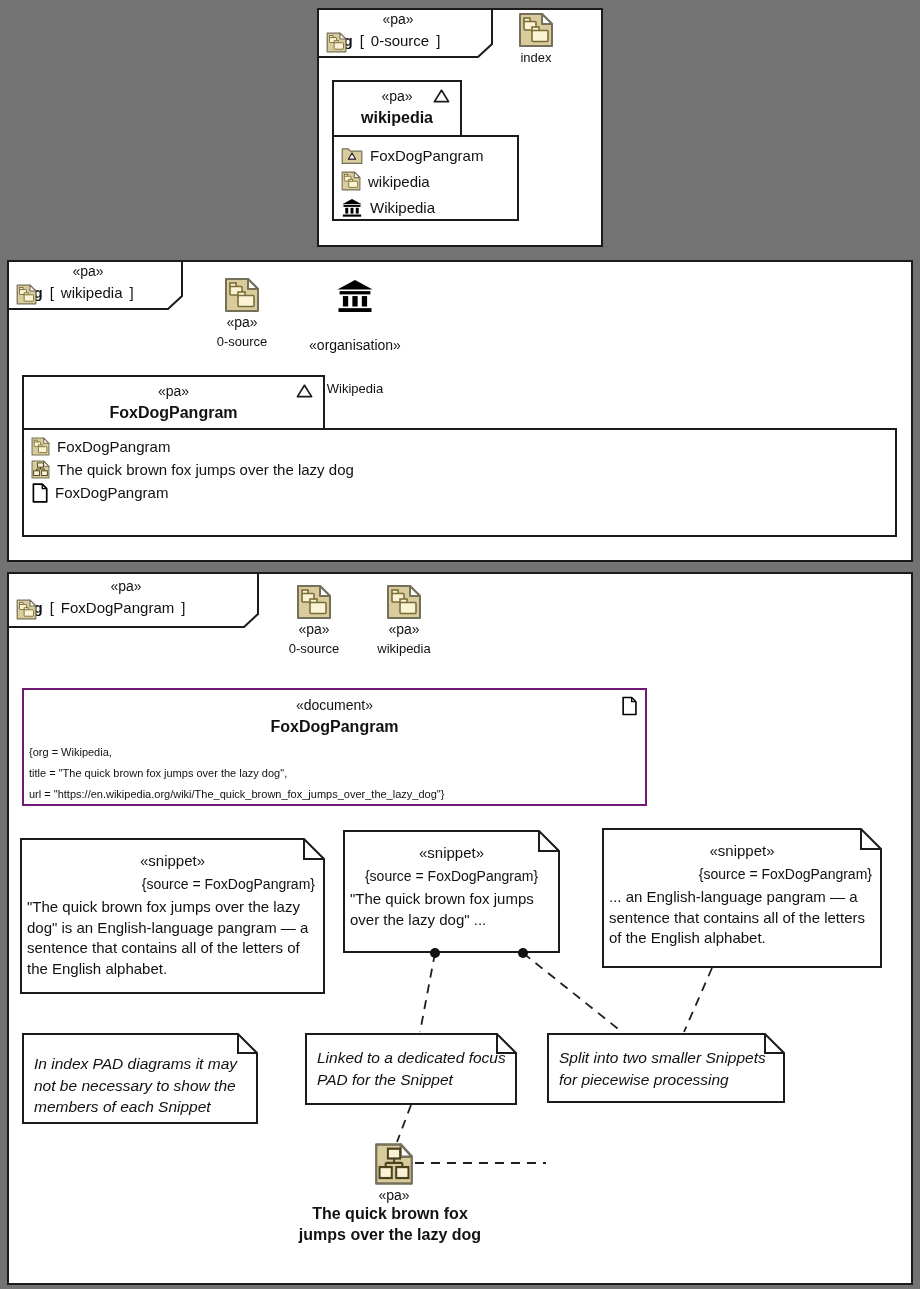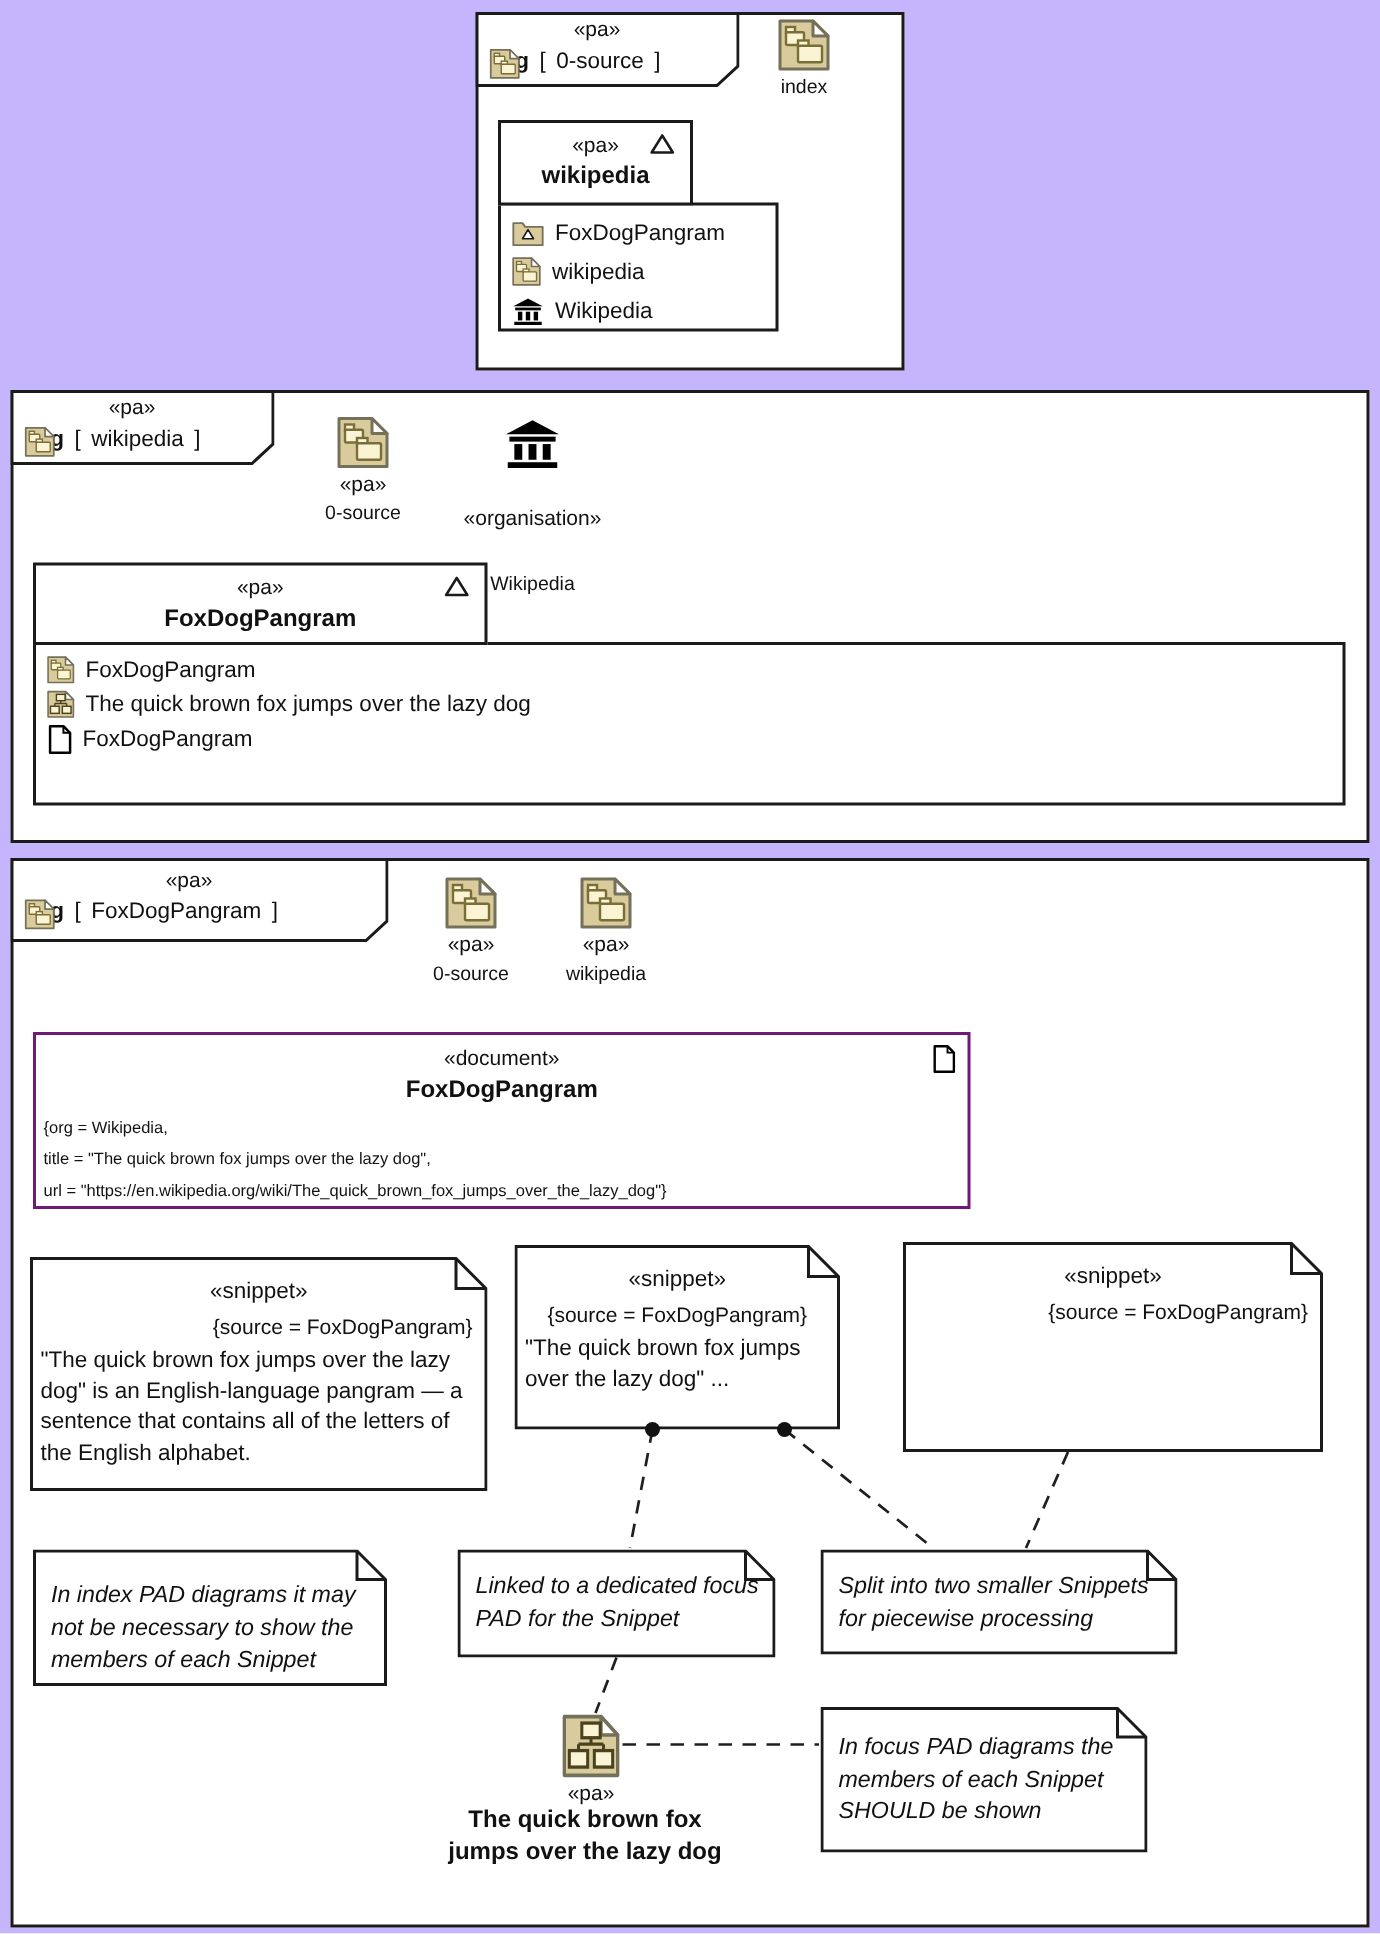--- a/index.html
+++ b/index.html
@@ -1,16 +1,16 @@
 <!DOCTYPE html>
 <html><head>
 <meta charset="utf-8">
 <style>
   html,body{margin:0;padding:0;background:#ffffff;}
-  .canvas{position:relative;width:920px;height:1289px;background:#c4b5fd;
+  .canvas{position:relative;width:920px;height:1289px;background:#737373;
     font-family:"Liberation Sans", sans-serif;color:#111;overflow:hidden;}
   .frame{position:absolute;border:2px solid #1b1b1b;background:#fff;}
   .tab{position:absolute;z-index:6;}
   .tab svg{position:absolute;left:0;top:0;}
   .tab-line1{position:absolute;top:3px;left:0;right:14px;text-align:center;font-size:14px;}
   .tab-line2{position:absolute;left:9px;display:flex;align-items:center;gap:7px;font-size:15px;white-space:nowrap;}
   .kw{font-weight:bold;}
   .icon-group{position:absolute;display:flex;flex-direction:column;align-items:center;z-index:5;}
   .stereo{font-size:14px;text-align:center;line-height:19px;}
   .bname{font-size:13px;font-weight:normal;text-align:center;line-height:20px;}
@@ -274,20 +274,21 @@
   </div>
 
   <div class="note" style="left:602px;top:828px;width:280px;height:140px;">
     <svg width="280" height="140" viewBox="0 0 280 140">
       <polygon points="1,1 259,1 279,21 279,139 1,139" fill="#fff" stroke="#1b1b1b" stroke-width="2"></polygon>
       <polyline points="259,1 259,21 279,21" fill="none" stroke="#1b1b1b" stroke-width="2"></polyline>
     </svg>
     <div class="note-inner">
       <div class="snip-stereo">«snippet»</div>
       <div class="snip-src src-right">{source = FoxDogPangram}</div>
+      <div class="snip-body">... an English-language pangram — a sentence that contains all of the letters of the English alphabet.</div>
     </div>
   </div>
 
   <div class="note" style="left:22px;top:1033px;width:236px;height:91px;">
     <svg width="236" height="91" viewBox="0 0 236 91">
       <polygon points="1,1 216,1 235,20 235,90 1,90" fill="#fff" stroke="#1b1b1b" stroke-width="2"></polygon>
       <polyline points="216,1 216,20 235,20" fill="none" stroke="#1b1b1b" stroke-width="2"></polyline>
     </svg>
     <div class="note-inner">
       <div class="note-text">In index PAD diagrams it may not be necessary to show the members of each Snippet</div>
@@ -307,29 +308,20 @@
   <div class="note" style="left:547px;top:1033px;width:238px;height:70px;">
     <svg width="238" height="70" viewBox="0 0 238 70">
       <polygon points="1,1 218,1 237,20 237,69 1,69" fill="#fff" stroke="#1b1b1b" stroke-width="2"></polygon>
       <polyline points="218,1 218,20 237,20" fill="none" stroke="#1b1b1b" stroke-width="2"></polyline>
     </svg>
     <div class="note-inner">
       <div class="note-text" style="padding-top:14px;">Split into two smaller Snippets for piecewise processing</div>
     </div>
   </div>
 
-  <div class="note" style="left:547px;top:1138px;width:218px;height:97px;">
-    <svg width="218" height="97" viewBox="0 0 218 97">
-      <polygon points="1,1 198,1 217,20 217,96 1,96" fill="#fff" stroke="#1b1b1b" stroke-width="2"></polygon>
-      <polyline points="198,1 198,20 217,20" fill="none" stroke="#1b1b1b" stroke-width="2"></polyline>
-    </svg>
-    <div class="note-inner">
-      <div class="note-text" style="padding-top:16px;">In focus PAD diagrams the members of each Snippet SHOULD be shown</div>
-    </div>
-  </div>
 
   <div class="icon-group" style="left:354px;top:1142px;width:80px;">
     <svg width="40" height="44" viewBox="0 0 36 36" preserveAspectRatio="none">
         <use href="#sym-snippet"></use>
       </svg>
     <div class="stereo">«pa»</div>
   </div>
   <div class="focus-name" style="left:292px;top:1203px;width:196px;">The quick brown fox jumps over the lazy dog</div>
 
   <svg class="conn" width="920" height="1289" viewBox="0 0 920 1289">

